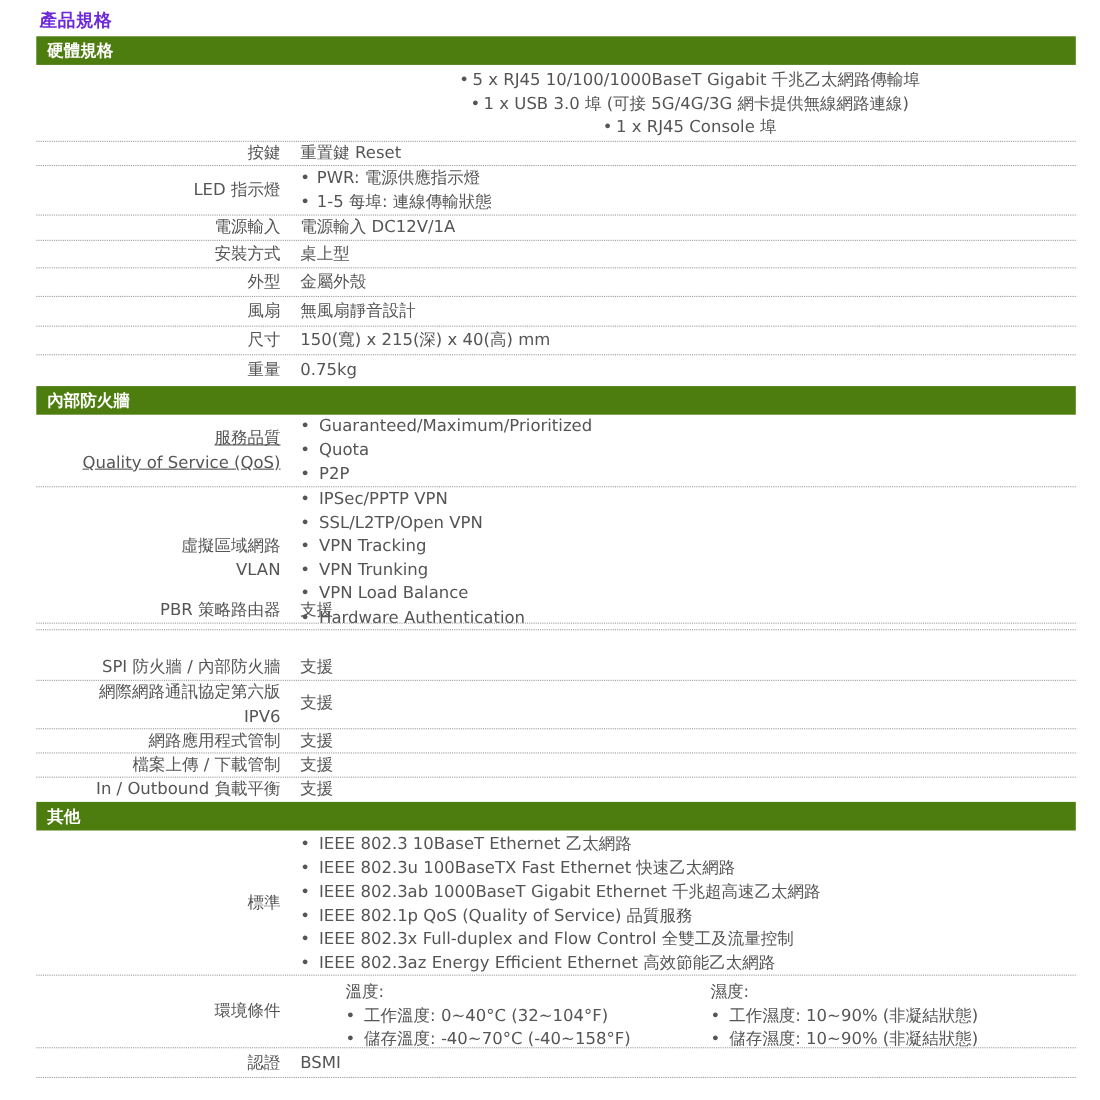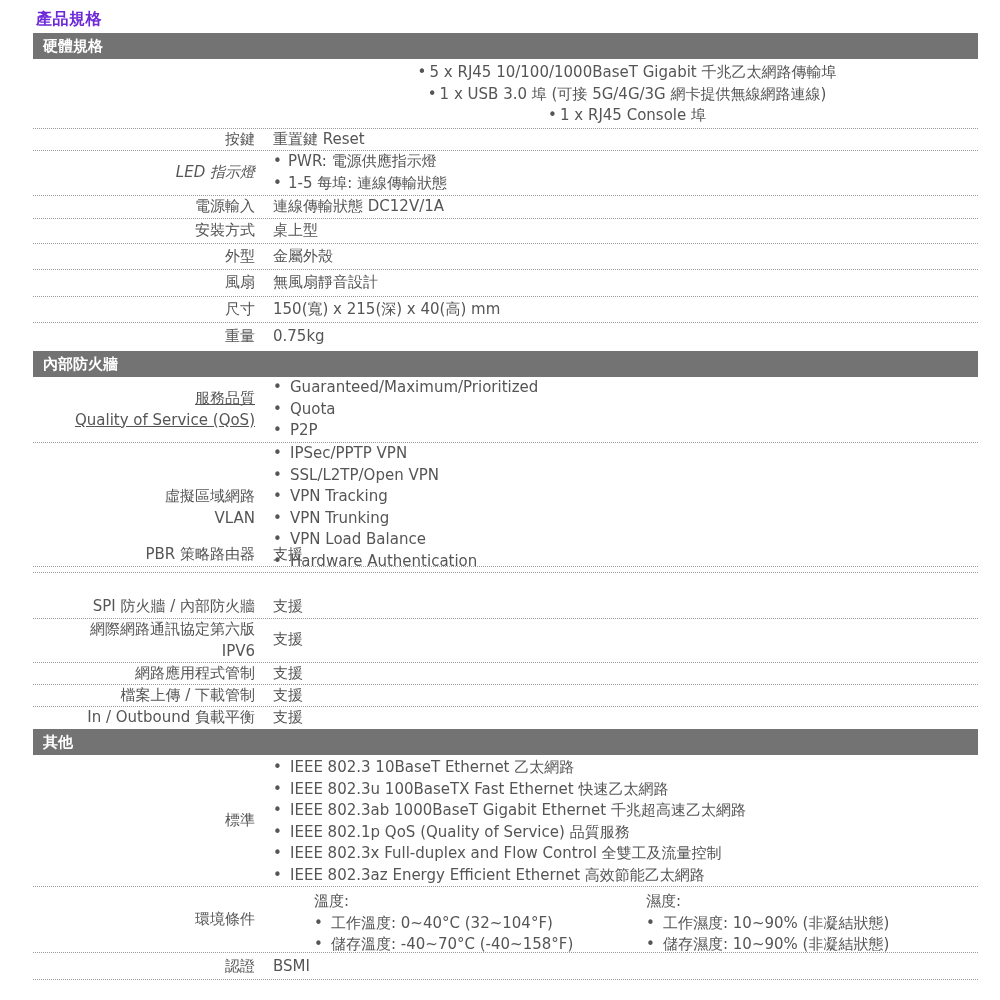--- a/index.html
+++ b/index.html
@@ -1,19 +1,19 @@
 <!DOCTYPE html>
 <html><head>
 <meta charset="utf-8">
 <style>
   html, body { margin:0; padding:0; background:#ffffff; }
   body { width:1000px; height:1000px; position:relative; overflow:hidden;
          font-family:"DejaVu Sans", "Liberation Sans", sans-serif; color:#555555; }
   .page-title { position:absolute; left:36px; top:9px; font-size:16px; font-weight:bold; color:#6d28d9; letter-spacing:0.5px; }
-  .sec-bar { position:absolute; left:33px; width:945px; height:26px; background:#737373; color:#ffffff;
+  .sec-bar { position:absolute; left:33px; width:945px; height:26px; background:#4d7c0f; color:#ffffff;
              font-size:15px; font-weight:bold; line-height:26px; padding-left:10px; box-sizing:border-box; }
   .row { position:absolute; left:33px; width:945px; border-bottom:1px dotted #9a9a9a; box-sizing:border-box; }
   .row .lbl { position:absolute; left:0; width:222px; text-align:right; font-size:15px; line-height:21.5px; color:#555; }
   .row .val { position:absolute; left:240px; right:0; font-size:15px; line-height:21.5px; color:#555; }
   .val ul { list-style:none; margin:0; padding:0; }
   .val li::before { content:"\2022"; display:inline-block; width:15px; }
   .val li.wide::before { width:17px; }
   .cols { display:flex; }
   .cols .col { width:355px; }
 </style>
@@ -33,32 +33,32 @@
     </ul>
   </div>
 </div>
 
 <div class="row" style="top:129px;height:22px;">
   <div class="lbl">按鍵</div>
   <div class="val">重置鍵 Reset</div>
 </div>
 
 <div class="row" style="top:151px;height:45px;">
-  <div class="lbl" style="top:11px;font-style:italic;">LED 指示燈</div>
+  <div class="lbl" style="top:11px;">LED 指示燈</div>
   <div class="val">
     <ul>
       <li>PWR: 電源供應指示燈</li>
       <li>1-5 每埠: 連線傳輸狀態</li>
     </ul>
   </div>
 </div>
 
 <div class="row" style="top:196px;height:23px;">
   <div class="lbl">電源輸入</div>
-  <div class="val">連線傳輸狀態 DC12V/1A</div>
+  <div class="val">電源輸入 DC12V/1A</div>
 </div>
 
 <div class="row" style="top:219px;height:25px;">
   <div class="lbl" style="top:1px;">安裝方式</div>
   <div class="val" style="top:1px;">桌上型</div>
 </div>
 
 <div class="row" style="top:244px;height:26px;">
   <div class="lbl" style="top:2px;">外型</div>
   <div class="val" style="top:2px;">金屬外殼</div>

